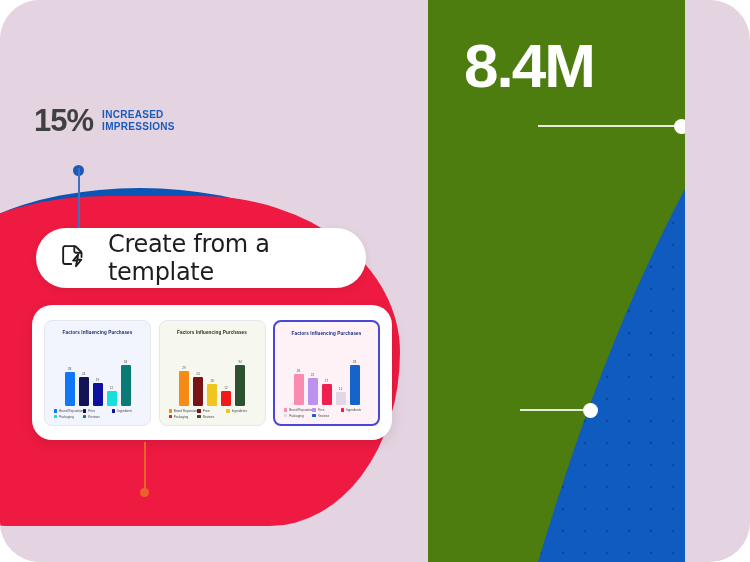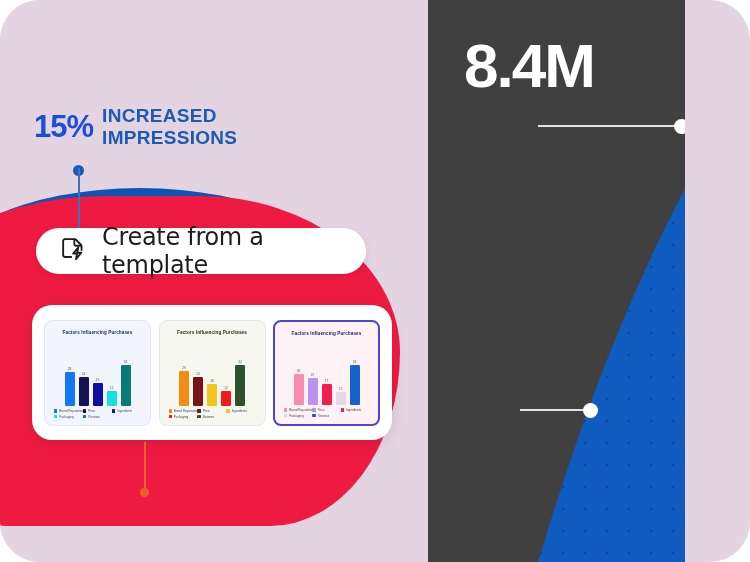--- a/index.html
+++ b/index.html
@@ -10,28 +10,28 @@
   
   #left-panel{position:absolute;left:0;top:0;width:428px;height:562px;background:#E4D3E1;overflow:hidden;}
 
   
   .blob-blue{position:absolute;left:-70px;top:188px;width:420px;height:200px;background:#0B55B5;border-radius:50%/50%;}
   
   .blob-red{position:absolute;left:-120px;top:196px;width:520px;height:330px;background:#EF1A42;border-radius:260px 230px 150px 150px/170px 180px 200px 200px;}
 
   
   #stat-callout{position:absolute;left:34px;top:105px;display:flex;align-items:center;gap:9px;}
-  #stat-pct{font-size:31px;font-weight:bold;color:#1d4ed8;letter-spacing:-1px;line-height:1;font-family:"Liberation Sans",sans-serif;}
-  #stat-label{font-size:19px;font-weight:bold;color:#1A5BB8;line-height:1.15;letter-spacing:0.3px;}
+  #stat-pct{font-size:31px;font-weight:bold;color:#404040;letter-spacing:-1px;line-height:1;font-family:"Liberation Sans",sans-serif;}
+  #stat-label{font-size:10px;font-weight:bold;color:#1A5BB8;line-height:1.15;letter-spacing:0.3px;}
   .connector-v{position:absolute;left:78px;top:168px;width:2px;height:62px;background:#3E6FC4;}
   .connector-dot{position:absolute;left:73px;top:165px;width:11px;height:11px;border-radius:50%;background:#1A5BB8;}
 
   
-  #template-pill{position:absolute;left:36px;top:228px;width:330px;height:46px;background:#fff;border-radius:30px;
-       display:flex;align-items:center;padding:0 22px;box-sizing:border-box;gap:14px;
+  #template-pill{position:absolute;left:36px;top:228px;width:330px;height:60px;background:#fff;border-radius:30px;
+       display:flex;align-items:center;padding:0 22px;box-sizing:border-box;gap:20px;
        box-shadow:0 3px 10px rgba(0,0,0,0.08);}
   #template-pill .label{font-size:24px;color:#1d1d1f;font-family:"DejaVu Sans",sans-serif;font-weight:400;letter-spacing:-0.3px;}
 
   
   #gallery{position:absolute;left:32px;top:305px;width:360px;height:135px;background:#fff;border-radius:20px;
        display:flex;align-items:center;justify-content:space-between;padding:0 12px;box-sizing:border-box;
        box-shadow:0 4px 14px rgba(0,0,0,0.10);}
 
   .tcard{width:107px;height:106px;border-radius:8px;box-sizing:border-box;padding:6px 5px 4px 5px;position:relative;
          display:flex;flex-direction:column;}
@@ -45,21 +45,21 @@
   .legend{display:flex;flex-wrap:wrap;padding:0 4px 2px 4px;row-gap:1.5px;}
   .lgi{display:flex;align-items:center;gap:1.8px;width:33.33%;}
   .sw{width:3.4px;height:3.4px;border-radius:0.6px;flex:none;}
   .lgt{font-size:3.1px;color:#4a4a55;white-space:nowrap;overflow:hidden;}
 
   
   .oconn{position:absolute;left:144px;top:442px;width:1.6px;height:48px;background:#E8622A;}
   .odot{position:absolute;left:140px;top:488px;width:9px;height:9px;border-radius:50%;background:#E8622A;}
 
   
-  #right-panel{position:absolute;left:428px;top:0;width:257px;height:562px;background:#404040;overflow:hidden;}
+  #right-panel{position:absolute;left:428px;top:0;width:257px;height:562px;background:#4d7c0f;overflow:hidden;}
   #blue-curve{position:absolute;left:0;top:0;width:322px;height:562px;}
   .bignum{position:absolute;color:#fff;font-weight:bold;font-family:"Liberation Sans",sans-serif;letter-spacing:-2px;}
   #num-top{left:36px;top:30px;font-size:62px;}
   #num-bot{left:38px;top:352px;font-size:46px;}
   .lead{position:absolute;height:2px;background:rgba(255,255,255,0.85);}
   #lead-top{left:110px;top:125px;width:140px;}
   #lead-bot{left:92px;top:409px;width:70px;}
   .leaddot{position:absolute;width:15px;height:15px;border-radius:50%;background:#fff;}
   #leaddot-top{left:246px;top:119px;}
   #leaddot-bot{left:155px;top:403px;}

